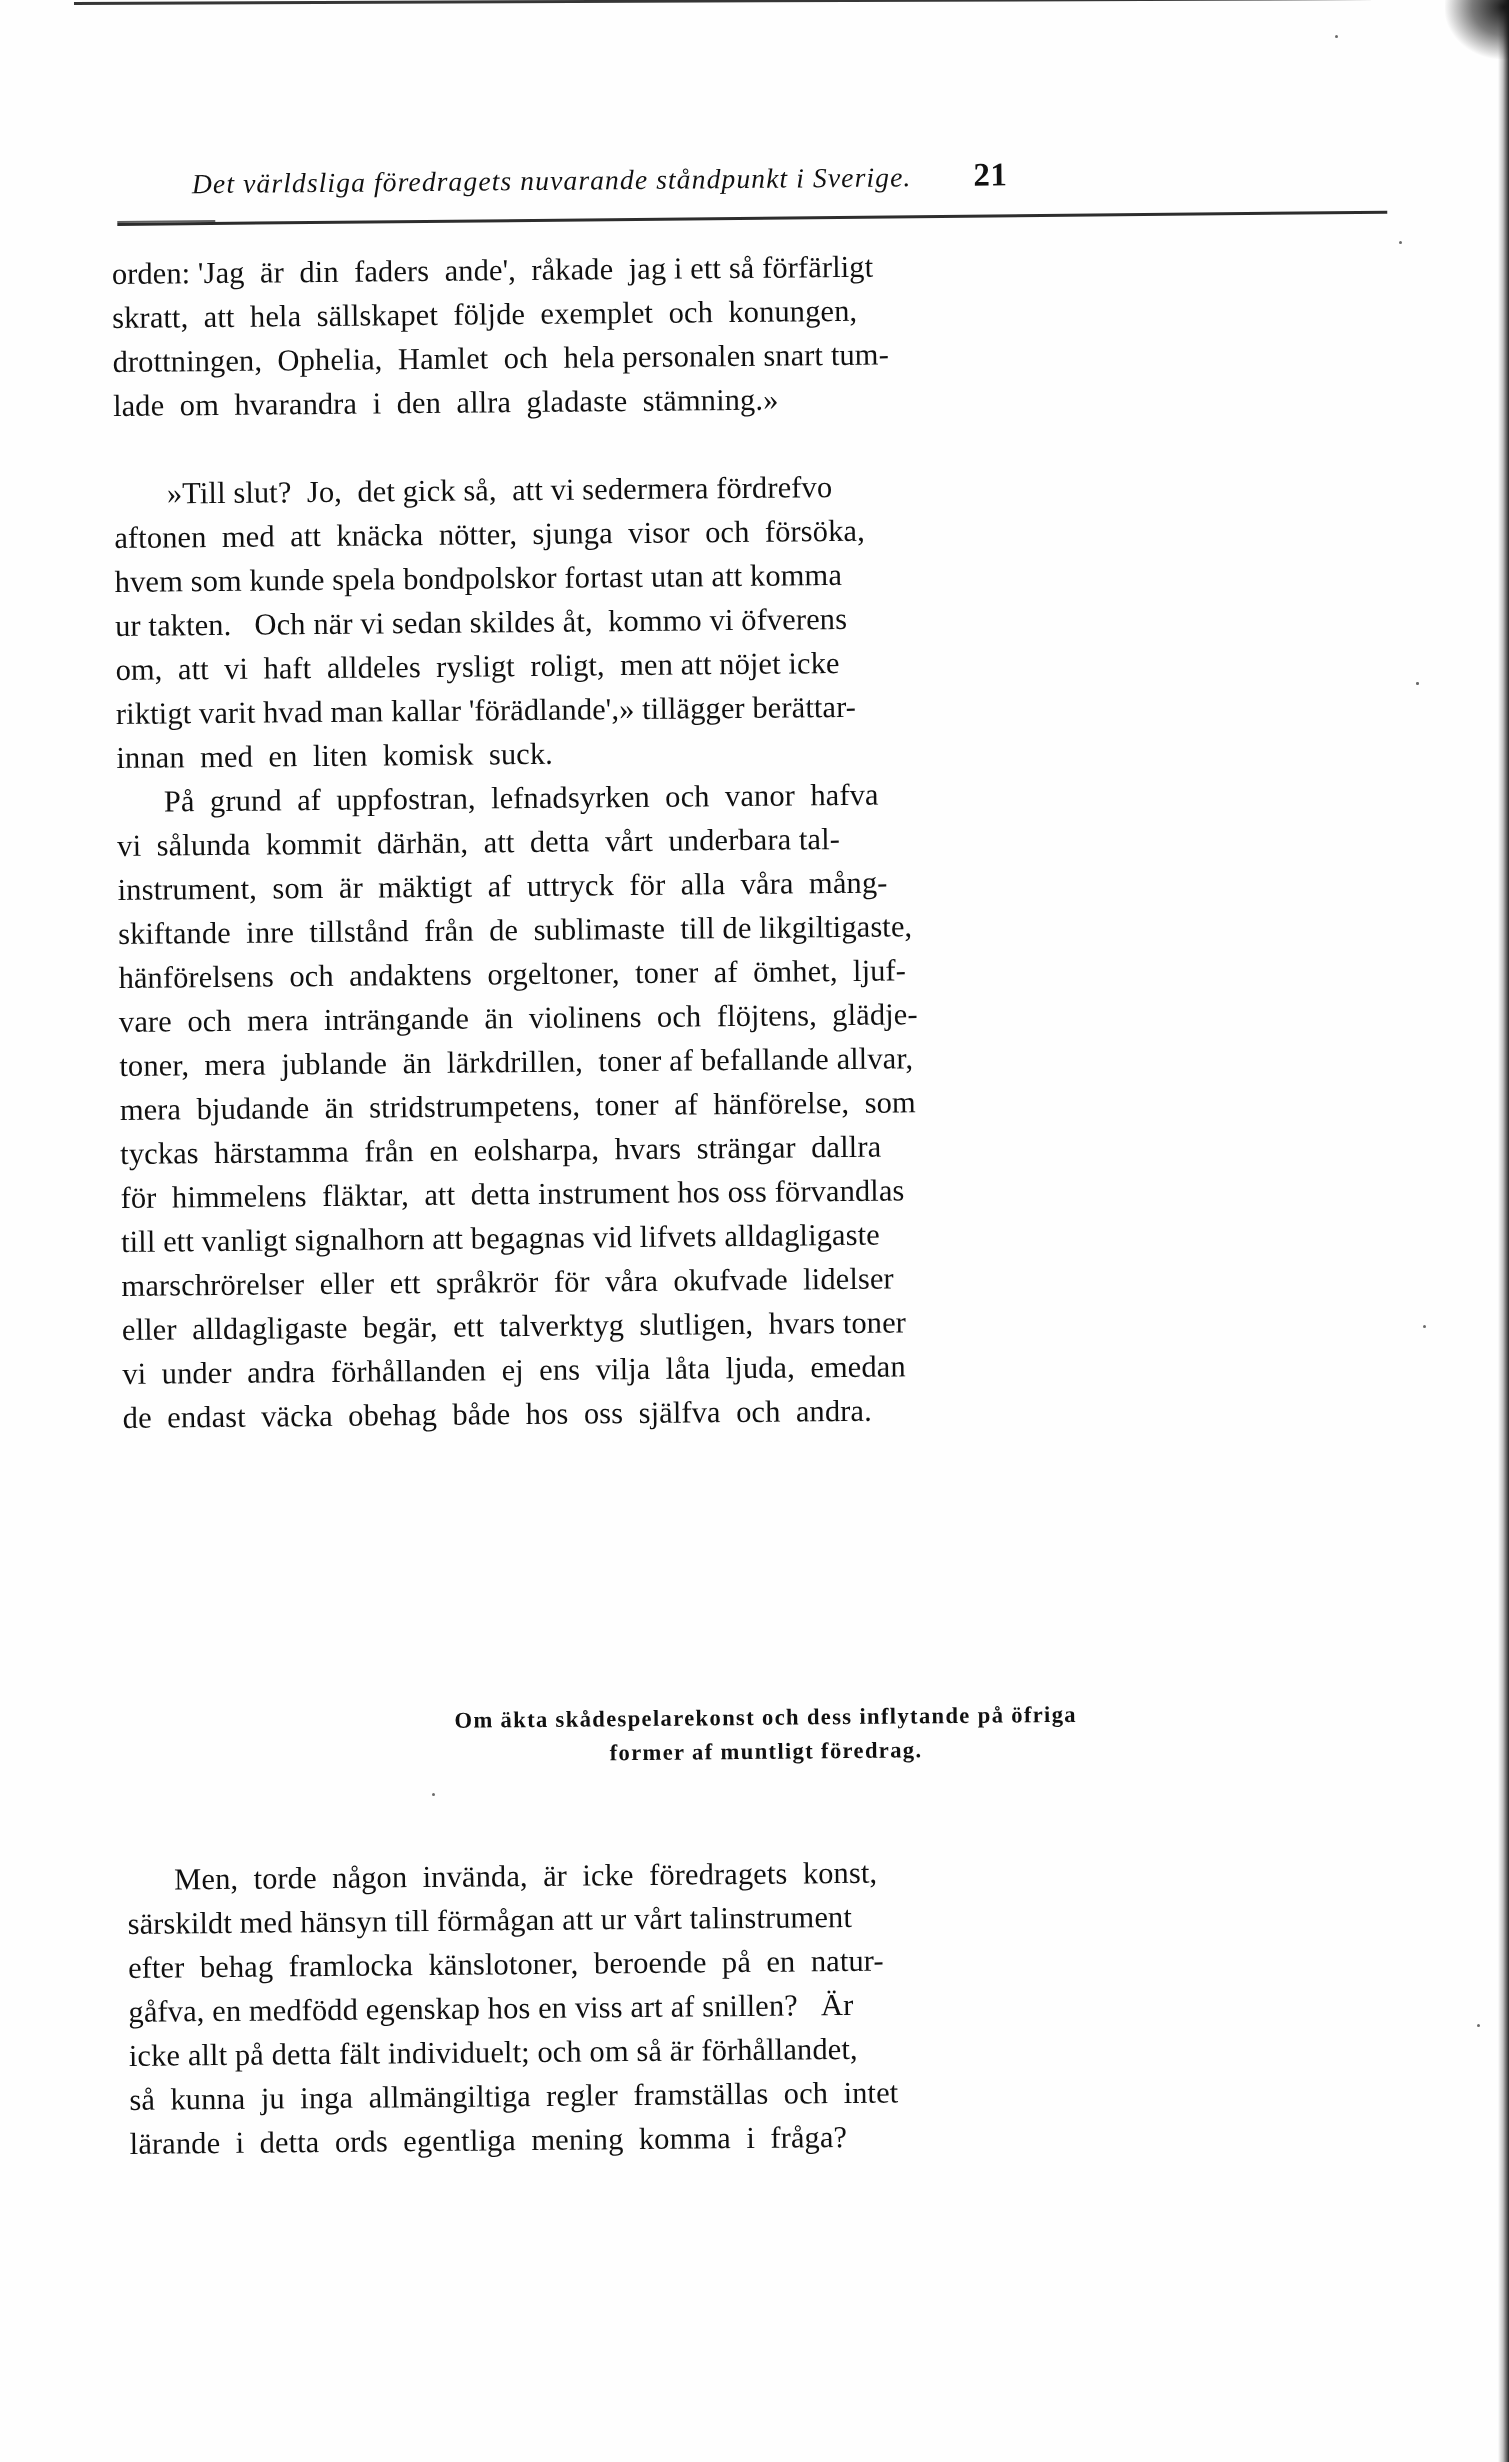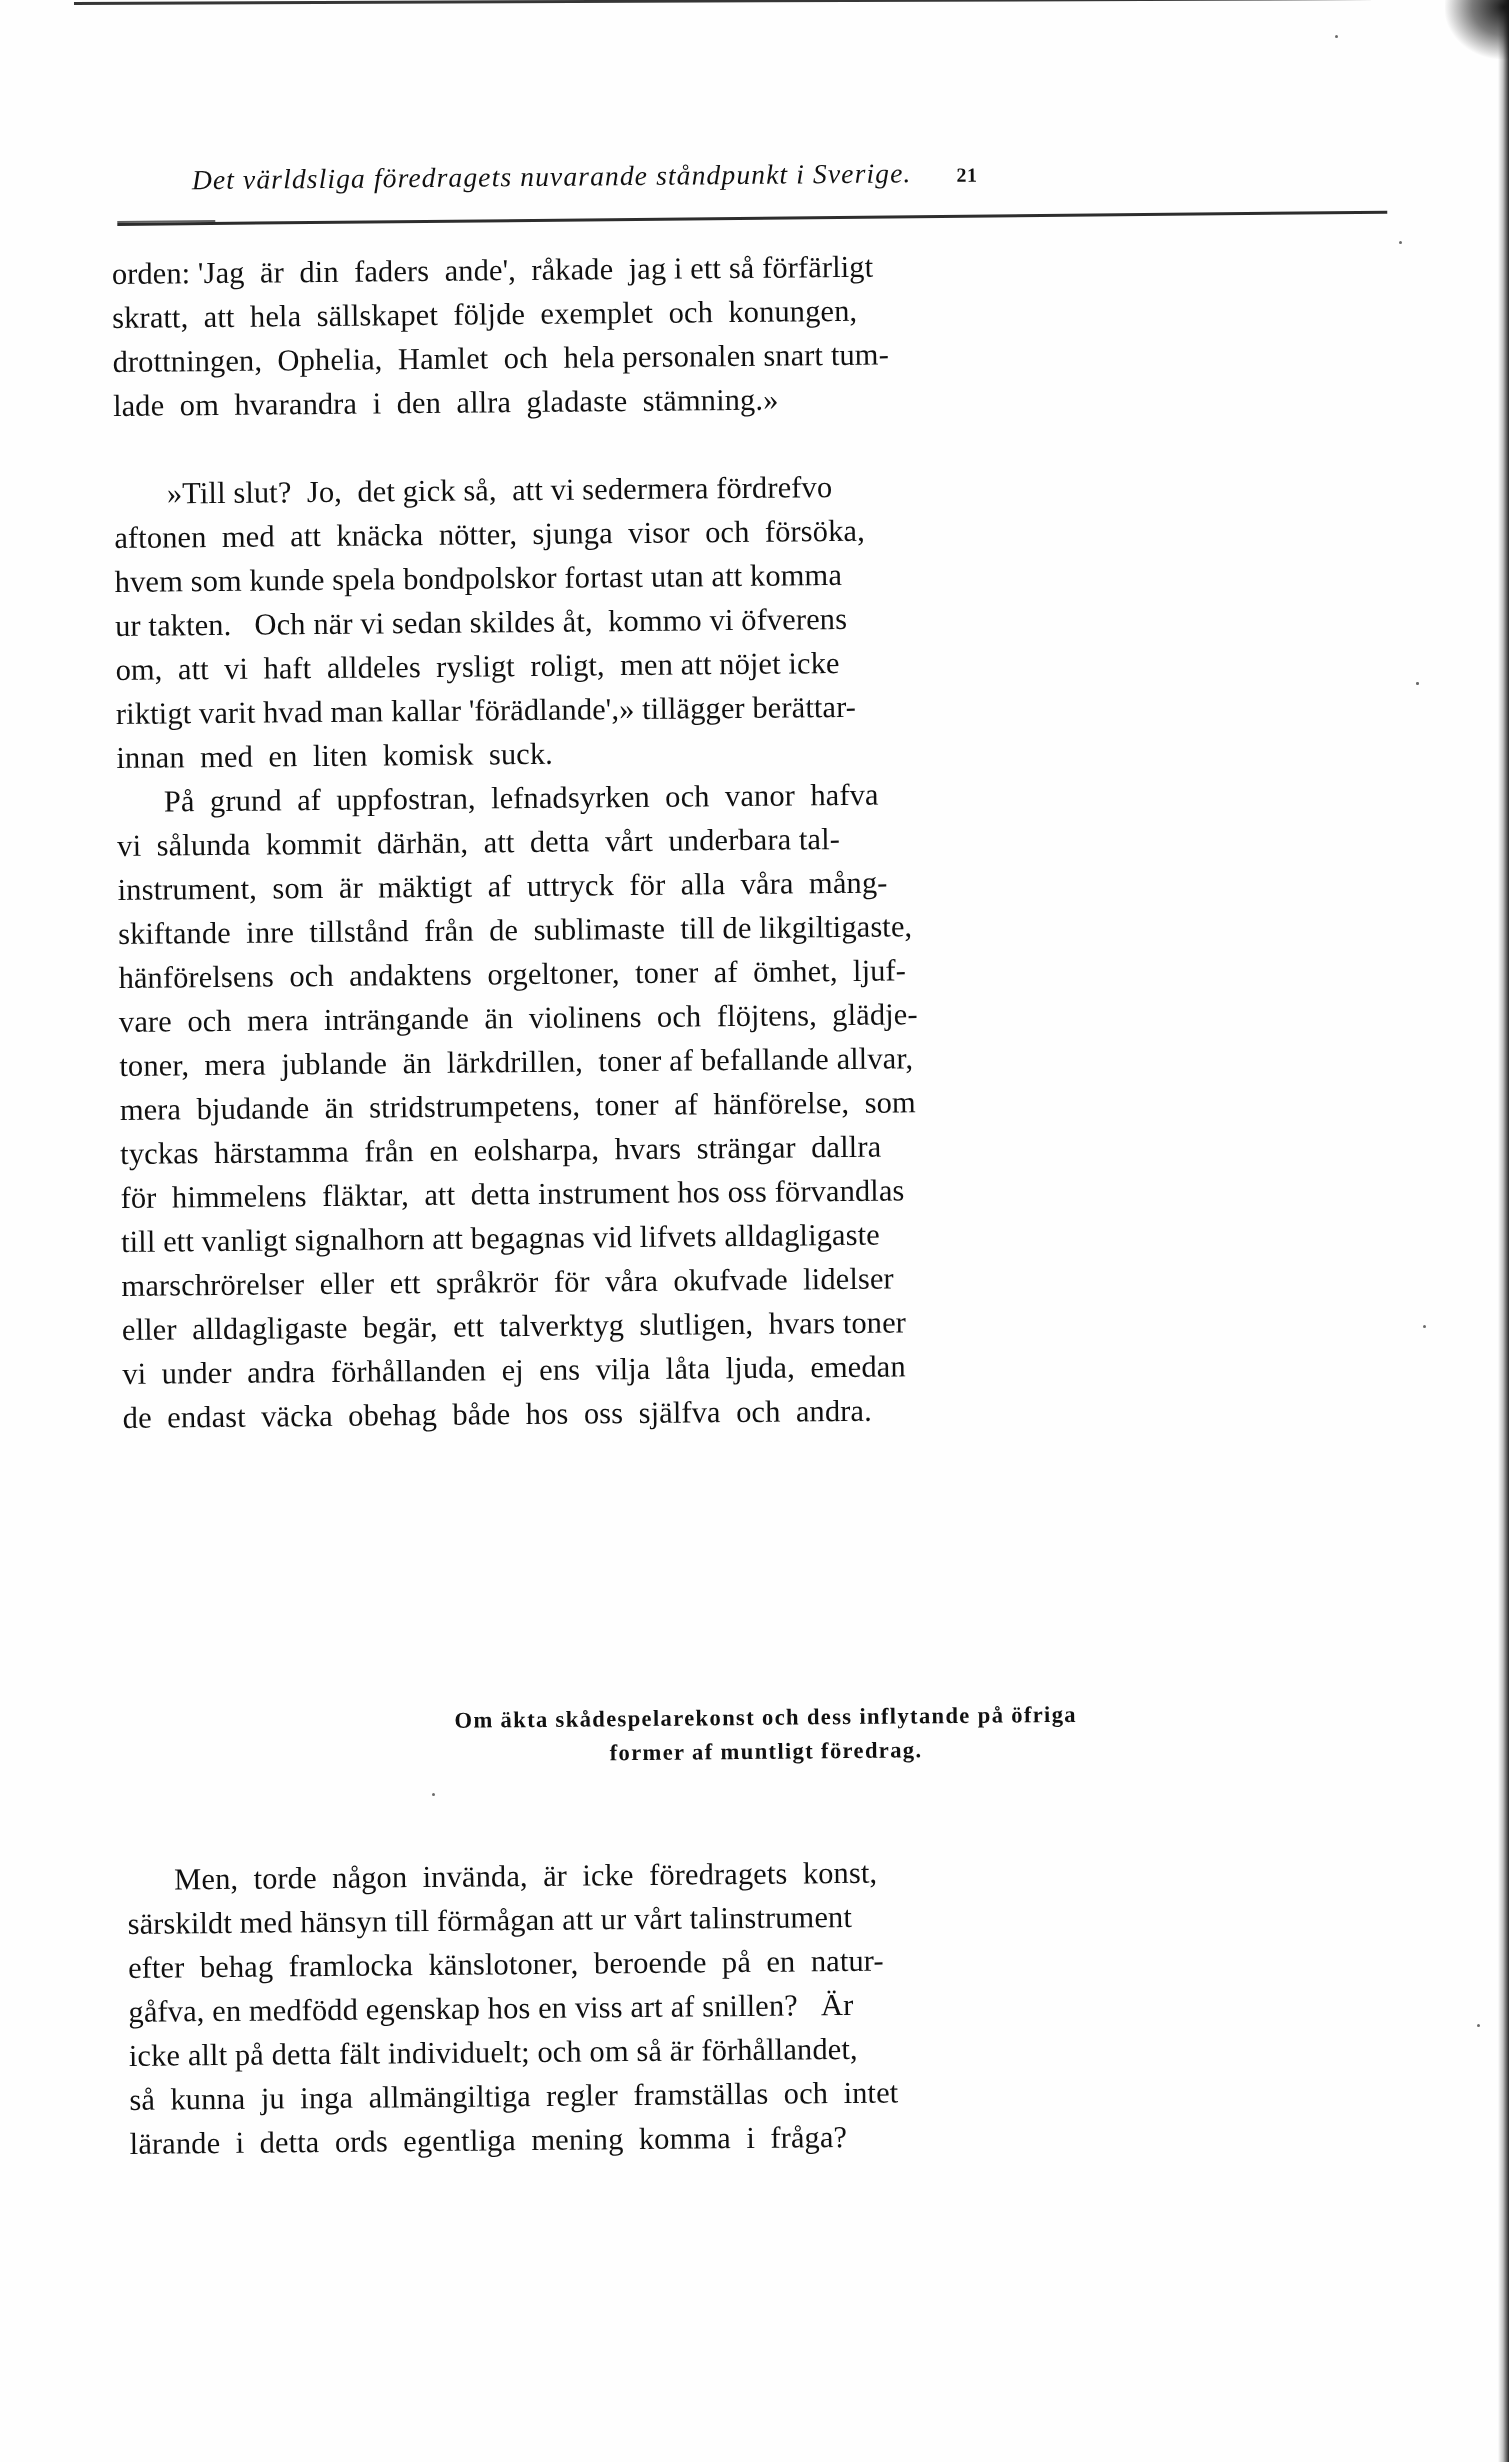--- a/index.html
+++ b/index.html
@@ -74,22 +74,22 @@
     font-style: italic;
     font-size: 27.6px;
     letter-spacing: 1.1px;
     white-space: nowrap;
     margin-left: 69px;
   }
   #runhead .rh-page {
     font-family: "Liberation Serif", "DejaVu Serif", serif;
     font-style: normal;
     font-weight: 700;
-    font-size: 20px;
-    margin-left: 45px;
+    font-size: 33px;
+    margin-left: 62px;
     letter-spacing: 0.5px;
   }
   #rule {
     position: absolute;
     left: 127px;
     top: 217px;
     width: 1270px;
     height: 3px;
     background: #1b1b1b;
     opacity: .92;

